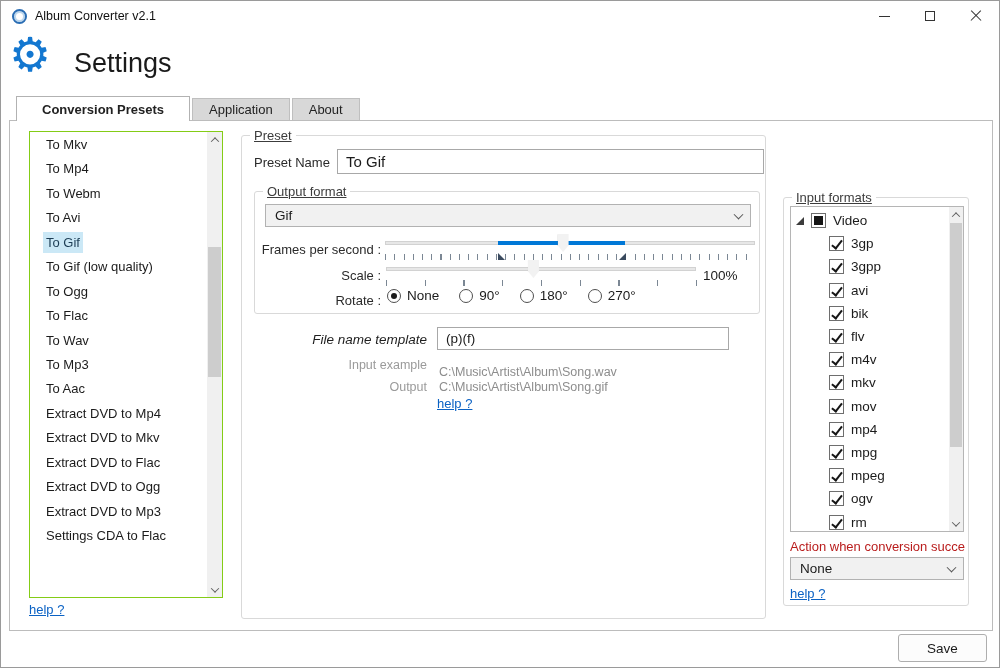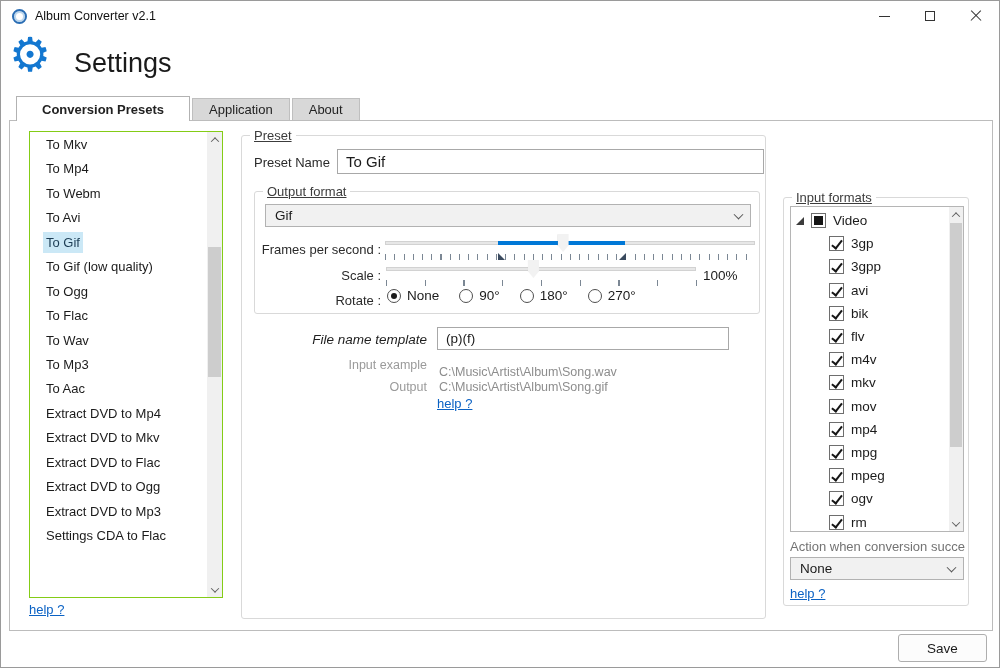--- a/index.html
+++ b/index.html
@@ -89,21 +89,21 @@
   .tree-rows { position:absolute; left:0; top:2px; right:14px; }
   .tree-row { height:23.2px; display:flex; align-items:center; font-size:13.5px; }
   .tree-row.root { padding-left:5px; }
   .tree-row.child { padding-left:38px; }
   .expander { width:0; height:0; border-left:8px solid transparent; border-bottom:8px solid #3c3c3c; margin-right:7px; flex:none; }
   .cb { width:15px; height:15px; border:1px solid #6e6e6e; background:#fff; position:relative; flex:none; }
   .cb.checked::after { content:''; position:absolute; left:4px; top:1px; width:4px; height:9px; border-right:2px solid #161616; border-bottom:2px solid #161616; transform:rotate(38deg); }
   .cb.indet::after { content:''; position:absolute; inset:2px; background:#161616; }
   .tlabel { margin-left:7px; }
   .tree-scroll { width:14px; }
-  .action-label { position:absolute; left:6px; top:341px; font-size:13px; color:#737373; width:178px; white-space:nowrap; overflow:hidden; }
+  .action-label { position:absolute; left:6px; top:341px; font-size:13px; color:#b91c1c; width:178px; white-space:nowrap; overflow:hidden; }
   .action-combo { left:6px; top:359px; width:174px; height:23px; }
   .help-formats { position:absolute; left:6px; top:388px; }
   .help-template { position:absolute; left:195px; top:260px; }
   
   .save-button { position:absolute; left:897px; top:633px; width:89px; height:28px; background:#fcfcfc; border:1px solid #aeaeae; border-radius:3px; display:flex; align-items:center; justify-content:center; font-size:13.5px; color:#1a1a1a; cursor:pointer; }
 </style>
 </head>
 <body style="--accent: #0078d7; --link: #0b62c4; --selbg: #cbe8f6; --gear: #1377d0;">
 
 <div class="titlebar">

